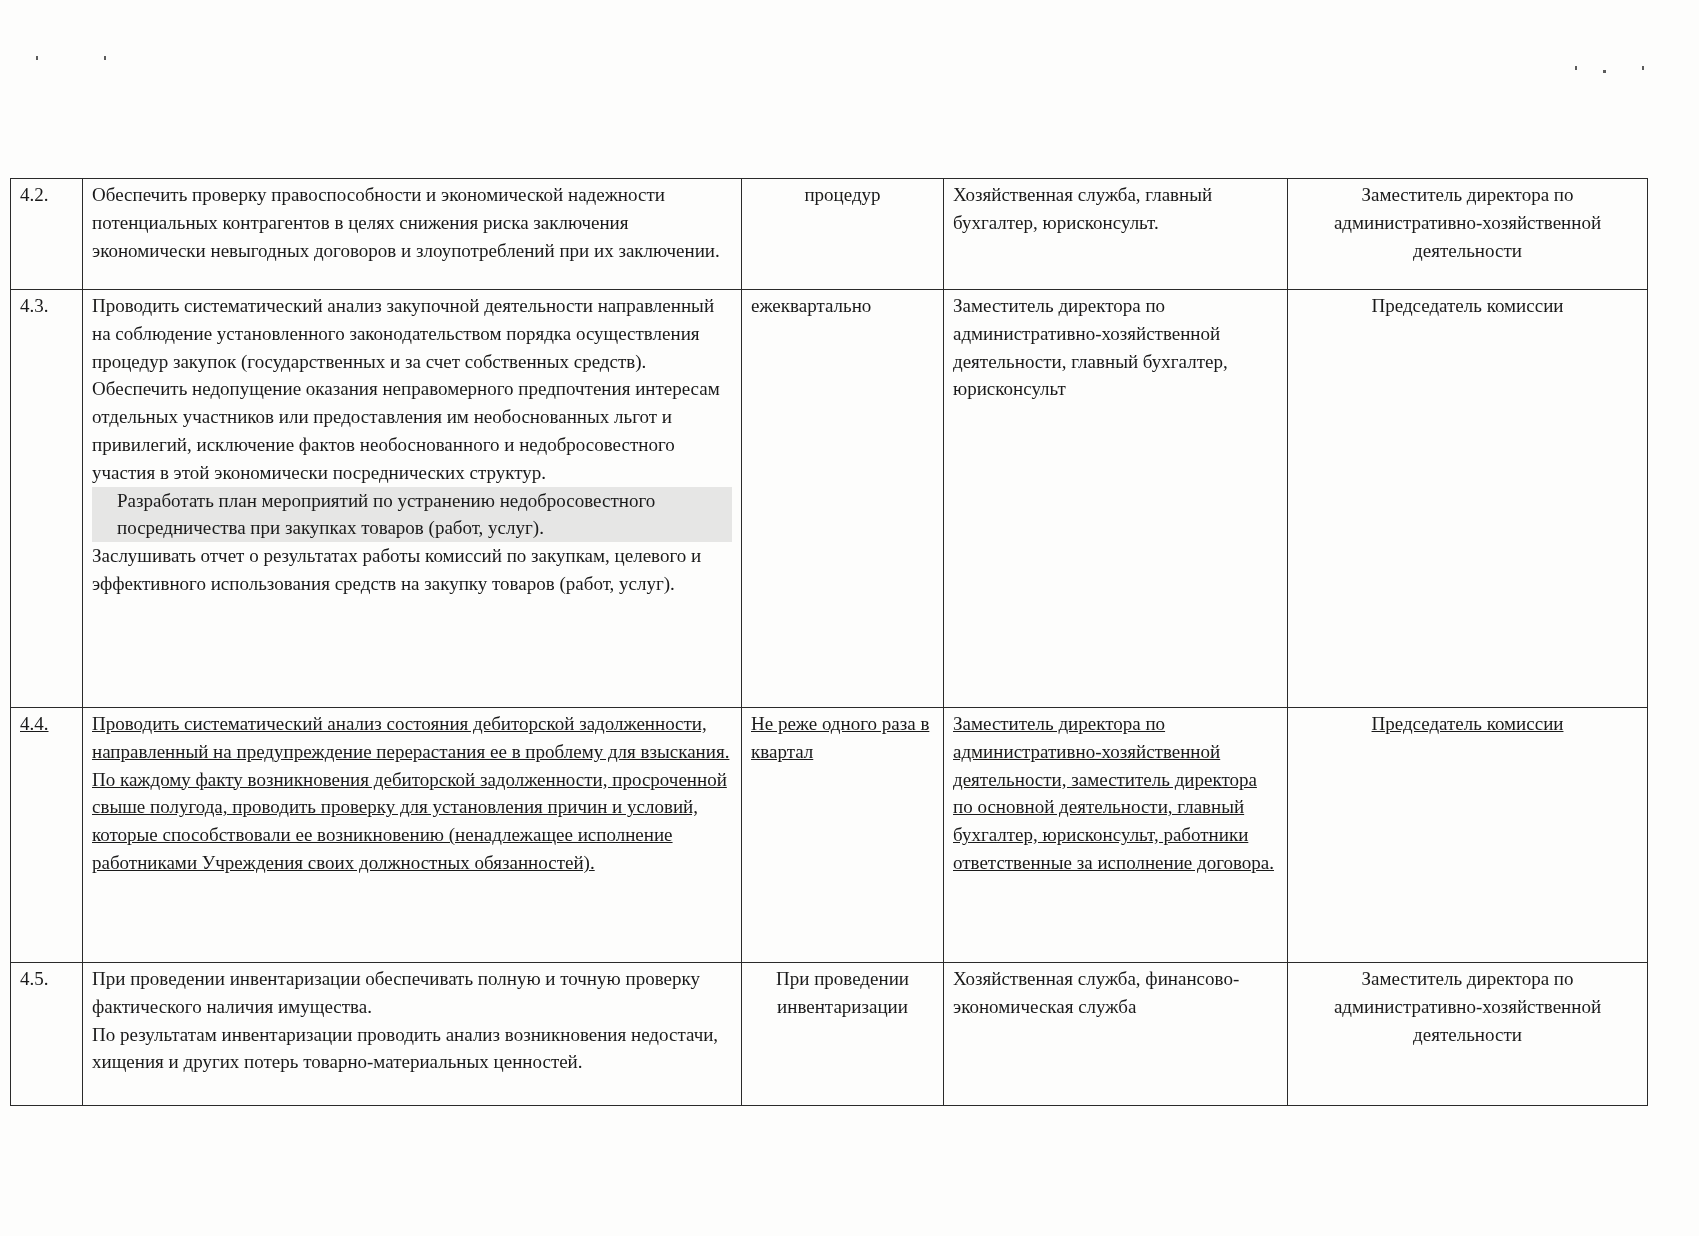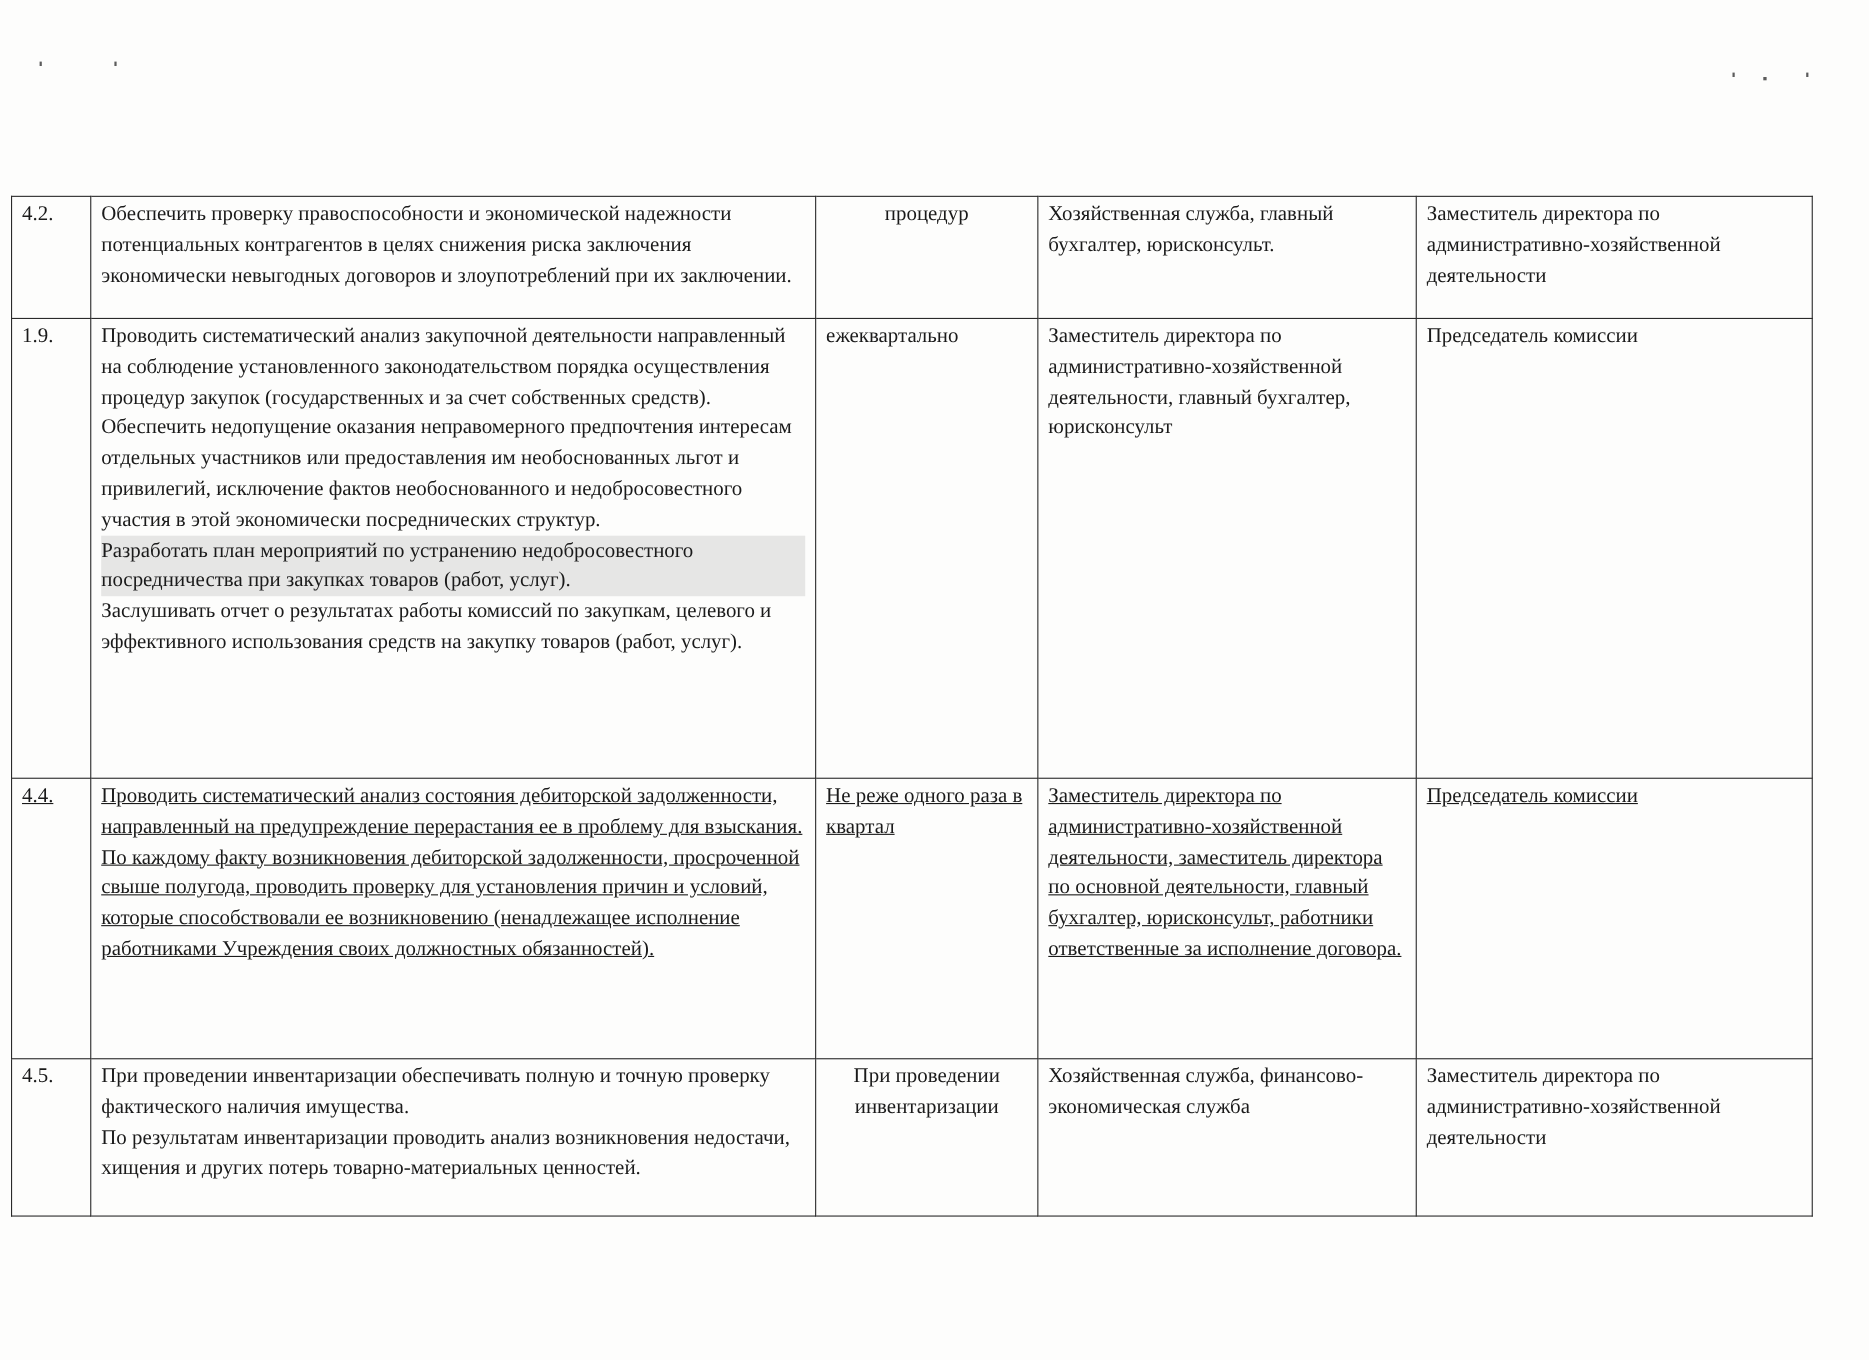--- a/index.html
+++ b/index.html
@@ -16,23 +16,23 @@
   table.plan td {
     border: 1.6px solid #2a2a2a; vertical-align: top; padding: 2px 9px 0 9px;
   }
   col.c-num { width: 72px; }
   col.c-act { width: 659px; }
   col.c-term { width: 202px; }
   col.c-resp { width: 344px; }
   col.c-ctrl { width: 360px; }
   td.num { padding-left: 9px; }
   td.term-center { text-align: center; }
-  td.ctrl { text-align: left; }
+  td.ctrl { text-align: center; }
   .para { display: block; }
-  .hl { background: rgba(150,150,150,.22); }
+  .hl { background: rgba(150,150,150,.22); padding-left: 25px; }
   tr.r42 { height: 111px; }
   tr.r43 { height: 418px; }
   tr.r44 { height: 255px; text-decoration: underline; }
   tr.r45 { height: 143px; margin-left: 40px; }
 </style>
 </head>
 <body>
 
 <span class="speck" style="left:36px;top:56px;"></span>
 <span class="speck" style="left:104px;top:56px;"></span>
@@ -52,21 +52,21 @@
     <tr class="r42">
       <td class="num">4.2.</td>
       <td>
         <span class="para">Обеспечить проверку правоспособности и экономической надежности потенциальных контрагентов в целях снижения риска заключения экономически  невыгодных  договоров и злоупотреблений при их заключении.</span>
       </td>
       <td class="term-center">процедур</td>
       <td>Хозяйственная служба, главный бухгалтер, юрисконсульт.</td>
       <td class="ctrl">Заместитель директора по административно-хозяйственной деятельности</td>
     </tr>
     <tr class="r43">
-      <td class="num">1.9.</td>
+      <td class="num">4.3.</td>
       <td>
         <span class="para">Проводить систематический анализ закупочной деятельности направленный на соблюдение установленного законодательством порядка осуществления процедур закупок (государственных и за счет собственных средств).</span>
         <span class="para">Обеспечить недопущение  оказания неправомерного предпочтения интересам отдельных участников или предоставления им необоснованных льгот и привилегий, исключение фактов необоснованного и недобросовестного участия в этой экономически посреднических структур.</span>
         <span class="para hl">Разработать план мероприятий по устранению недобросовестного посредничества при закупках товаров (работ, услуг).</span>
         <span class="para">Заслушивать отчет о результатах работы комиссий по закупкам, целевого и эффективного использования средств на закупку товаров (работ, услуг).</span>
       </td>
       <td>ежеквартально</td>
       <td>Заместитель директора по административно-хозяйственной деятельности, главный бухгалтер, юрисконсульт</td>
       <td class="ctrl">Председатель комиссии</td>
     </tr>

